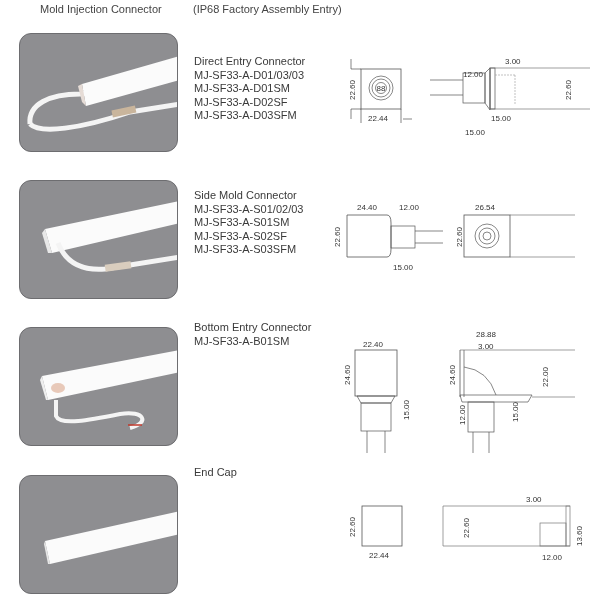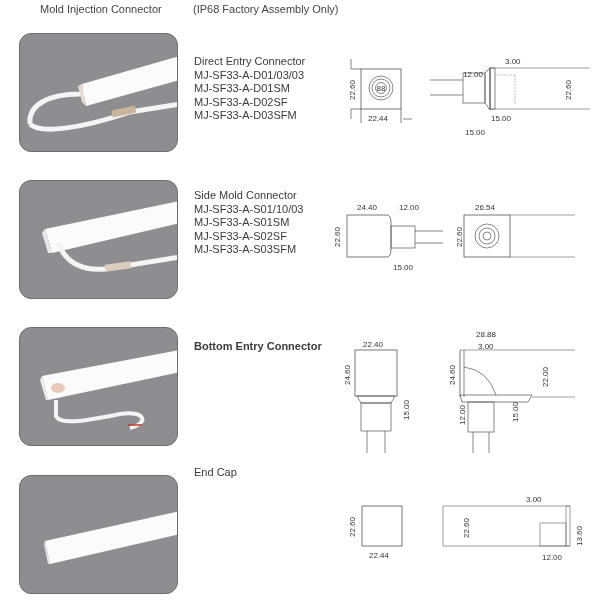--- a/index.html
+++ b/index.html
@@ -11,21 +11,21 @@
   .photo svg { position:absolute; left:0; top:0; }
   .desc { position:absolute; left:194px; font-size:11px; line-height:13.5px; color:#3a3a3a; }
   .desc div { white-space:nowrap; }
   .drw { position:absolute; }
   .dim { font-family:"Liberation Sans", sans-serif; font-size:8px; fill:#333; }
 </style>
 </head>
 <body>
 
 <div class="hdr" style="left:24px;">Mold Injection Connector</div>
-<div class="hdr" style="left:177px;">(IP68 Factory Assembly Only)</div>
+<div class="hdr" style="left:177px;">(IP68 Factory Assembly Entry)</div>
 
 <div class="photo" style="top:33px;">
   <svg width="157" height="117" viewBox="0 0 157 117">
     <path d="M10 90 C 8 70, 30 60, 60 60 L 75 58" stroke="#f4f4f4" stroke-width="5" fill="none"></path>
     <path d="M10 90 C 20 100, 60 95, 110 78 L 160 70" stroke="#f4f4f4" stroke-width="5" fill="none"></path>
     <rect x="92" y="74" width="24" height="7" fill="#c9b59c" transform="rotate(-12 104 78)"></rect>
     <polygon points="62,50 160,22 160,46 66,72" fill="#fbfbfb"></polygon>
     <polygon points="62,50 66,72 62,68 58,52" fill="#e6dcd6"></polygon>
   </svg>
 </div>
@@ -71,21 +71,21 @@
 <div class="photo" style="top:180px;">
   <svg width="157" height="117" viewBox="0 0 157 117">
     <polygon points="25,48 160,20 160,42 32,72" fill="#fbfbfb"></polygon>
     <polygon points="25,48 32,72 28,72 22,52" fill="#e8e8e8"></polygon>
     <path d="M38 62 C 45 80, 60 90, 85 88 L 160 76" stroke="#f4f4f4" stroke-width="5" fill="none"></path>
     <rect x="85" y="82" width="26" height="7" fill="#d9cdbe" transform="rotate(-8 98 85)"></rect>
   </svg>
 </div>
 <div class="desc" style="top:189px;">
   <div>Side Mold Connector</div>
-  <div>MJ-SF33-A-S01/10/03</div>
+  <div>MJ-SF33-A-S01/02/03</div>
   <div>MJ-SF33-A-S01SM</div>
   <div>MJ-SF33-A-S02SF</div>
   <div>MJ-SF33-A-S03SFM</div>
 </div>
 <svg class="drw" style="left:325px;top:195px;" width="120" height="85">
   <path d="M22 20 L62 20 Q66 20 66 28 L66 54 Q66 62 62 62 L22 62 Z" fill="none" stroke="#555" stroke-width="0.8"></path>
   <rect x="66" y="31" width="24" height="22" fill="none" stroke="#555" stroke-width="0.7"></rect>
   <line x1="90" y1="36" x2="118" y2="36" stroke="#555" stroke-width="0.7"></line>
   <line x1="90" y1="48" x2="118" y2="48" stroke="#555" stroke-width="0.7"></line>
   <text class="dim" x="32" y="15">24.40</text>
@@ -106,22 +106,23 @@
 
 <div class="photo" style="top:327px;">
   <svg width="157" height="117" viewBox="0 0 157 117">
     <polygon points="22,48 160,22 160,44 28,72" fill="#fbfbfb"></polygon>
     <polygon points="22,48 28,72 26,72 20,52" fill="#eee"></polygon>
     <ellipse cx="38" cy="60" rx="7" ry="5" fill="#e8c9b9"></ellipse>
     <path d="M36 72 L 36 88 C 40 98, 70 92, 100 86 C 125 82, 130 95, 110 100" stroke="#f4f4f4" stroke-width="4" fill="none"></path>
     <line x1="108" y1="97" x2="122" y2="97" stroke="#c0392b" stroke-width="1.5"></line>
   </svg>
 </div>
-<div class="desc" style="top:340px;font-weight:bold;">
+<div class="desc" style="top:321px;">
   <div>Bottom Entry Connector</div>
+  <div>MJ-SF33-A-B01SM</div>
 </div>
 <svg class="drw" style="left:335px;top:325px;" width="90" height="130">
   <rect x="20" y="25" width="42" height="46" fill="none" stroke="#555" stroke-width="0.8"></rect>
   <polygon points="22,71 60,71 56,78 26,78" fill="none" stroke="#555" stroke-width="0.7"></polygon>
   <rect x="26" y="78" width="30" height="28" fill="none" stroke="#555" stroke-width="0.7"></rect>
   <line x1="32" y1="106" x2="32" y2="128" stroke="#555" stroke-width="0.7"></line>
   <line x1="50" y1="106" x2="50" y2="128" stroke="#555" stroke-width="0.7"></line>
   <text class="dim" x="28" y="22">22.40</text>
   <text class="dim" x="0" y="0" transform="translate(15,60) rotate(-90)">24.60</text>
   <text class="dim" x="0" y="0" transform="translate(74,95) rotate(-90)">15.00</text>

